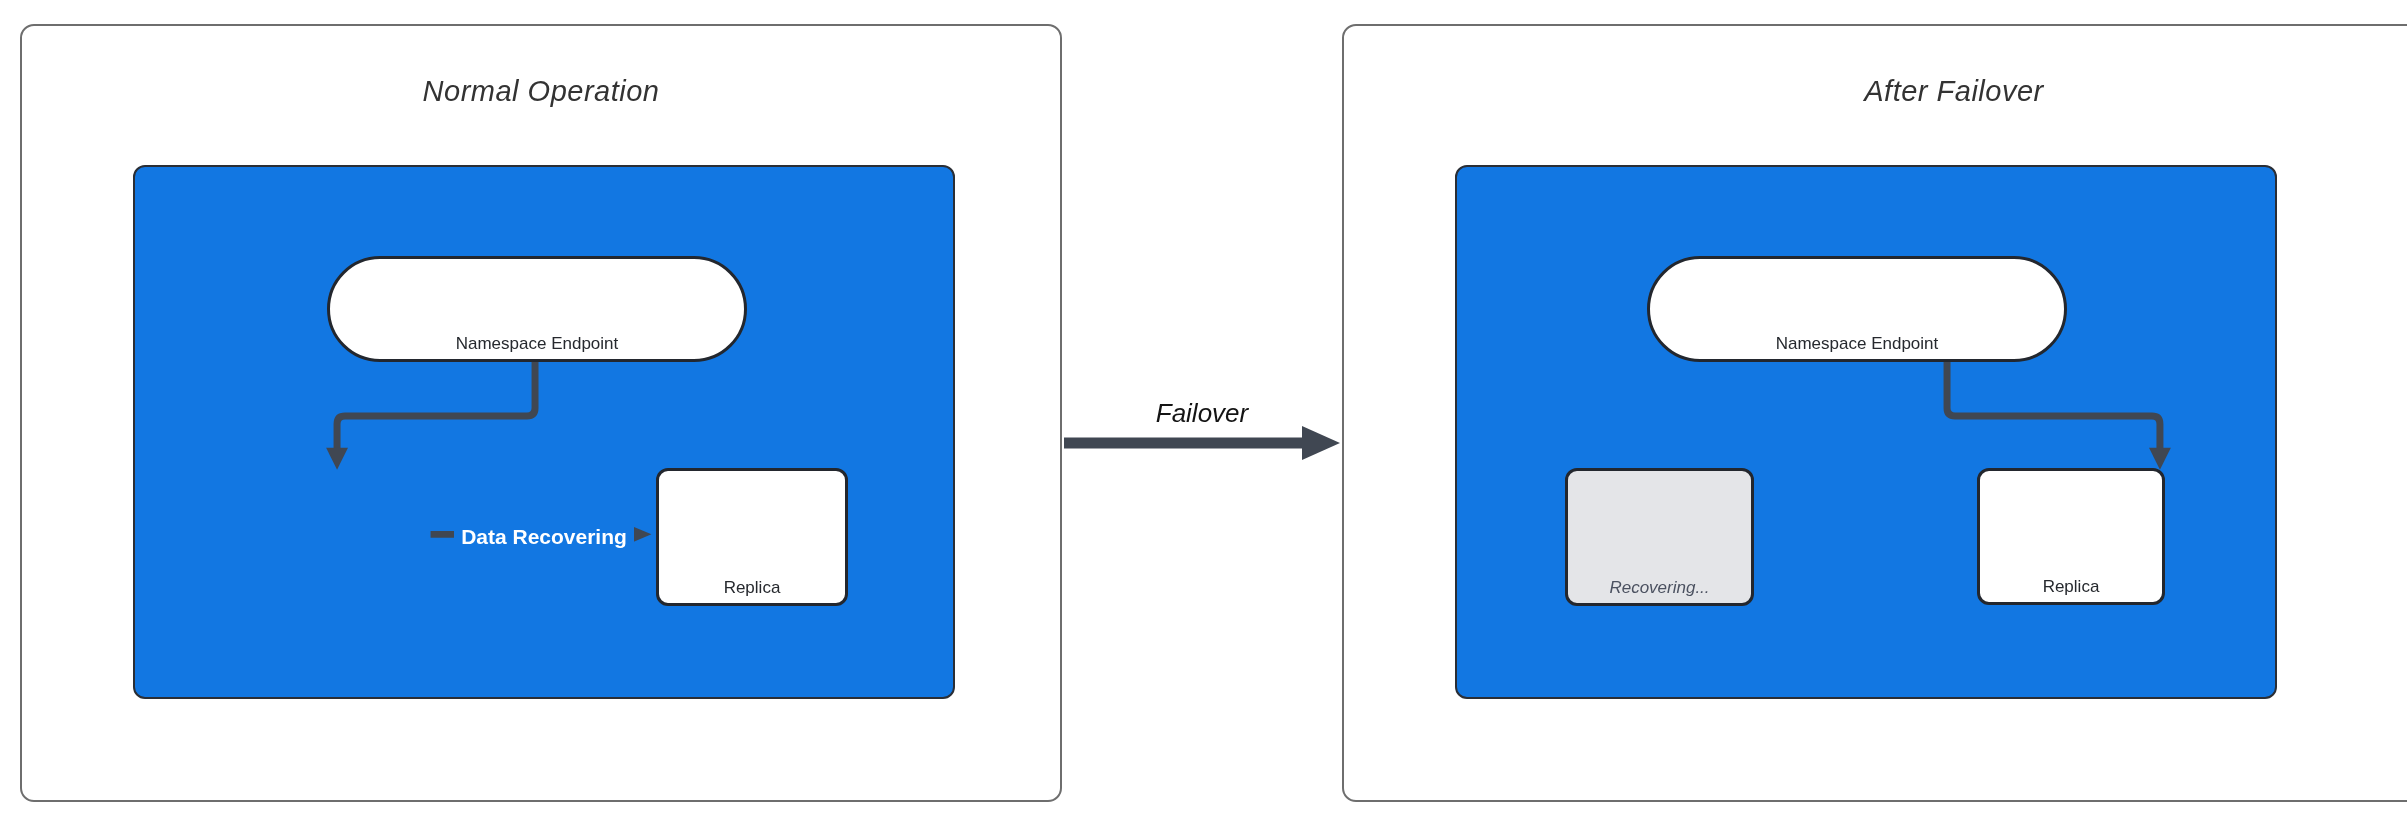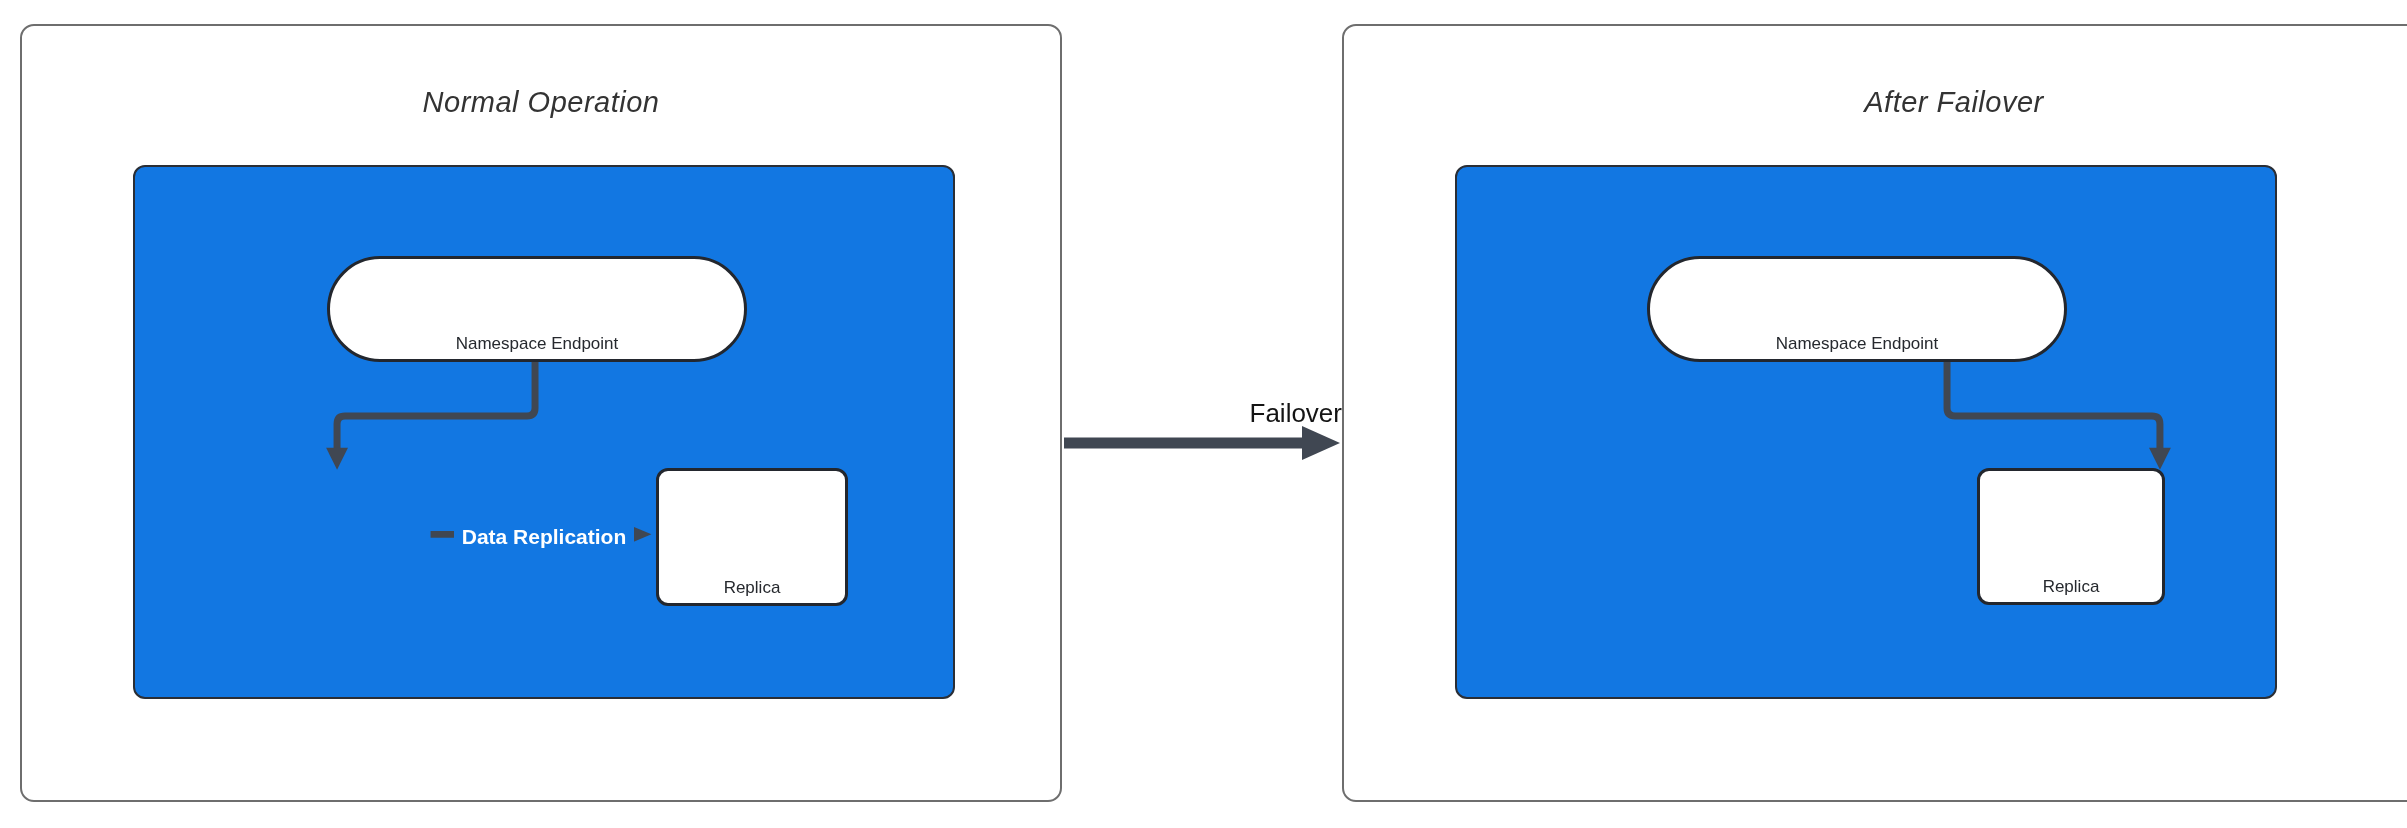--- a/index.html
+++ b/index.html
@@ -20,21 +20,21 @@
     height: 778px;
     background: #ffffff;
     border: 2px solid var(--panelBorder, #6E6E6E);
     border-radius: 14px;
   }
   #panel-left  { left: 20px;   width: 1042px; }
   #panel-right { left: 1342px; width: 1224px; }
 
   .panel-title {
     position: absolute;
-    top: 60px; left: 0; right: 0;
+    top: 49px; left: 0; right: 0;
     text-align: center;
     font-style: italic;
     font-size: 29px;
     letter-spacing: 0.5px;
     color: var(--titleText, #333333);
   }
 
   .cluster {
     position: absolute;
     left: 111px; top: 139px;
@@ -98,23 +98,24 @@
   #failover-arrow-svg {
     position: absolute;
     left: 1062px; top: 395px;
     width: 280px; height: 90px;
     pointer-events: none;
   }
   .transition-label {
     position: absolute;
     left: 1062px; top: 398px;
     width: 280px;
-    text-align: right;
+    text-align: center;
     font-size: 26px;
     color: var(--failoverText, #141414);
+    font-style: italic;
   }
 </style>
 </head>
 <body>
 
 <div class="stage">
 
   <div class="panel" id="panel-left">
     <div class="panel-title">Normal Operation</div>
 
@@ -131,21 +132,21 @@
 
     <div class="node stadium node-endpoint-left">
       <span>Namespace Endpoint</span>
     </div>
 
 
     <div class="node node-replica-left">
       <span>Replica</span>
     </div>
 
-    <div class="edge-label">Data Replication</div>
+    <div class="edge-label">Data Recovering</div>
   </div>
 
   <svg id="failover-arrow-svg" viewBox="0 0 280 90">
     <line class="edge-stroke" stroke-width="11" x1="2" y1="48" x2="242" y2="48"></line>
     <polygon class="edge-fill" points="240,31 240,65 278,48"></polygon>
   </svg>
   <div class="transition-label">Failover</div>
 
   <div class="panel" id="panel-right">
     <div class="panel-title">After Failover</div>
@@ -155,19 +156,22 @@
     <svg class="arrows" viewBox="0 0 1040 778">
 
       <path class="edge-stroke" stroke-width="7" d="M513 336 L513 384 Q513 392 521 392 L719 392 Q727 392 727 400 L727 426"></path>
       <polygon class="edge-fill" points="716,424 738,424 727,446"></polygon>
     </svg>
 
     <div class="node stadium node-endpoint-right">
       <span>Namespace Endpoint</span>
     </div>
 
+    <div class="node node-recovering">
+      <span>Recovering...</span>
+    </div>
 
     <div class="node node-replica-right">
       <span>Replica</span>
     </div>
   </div>
 
 </div>
 
 </body></html>

